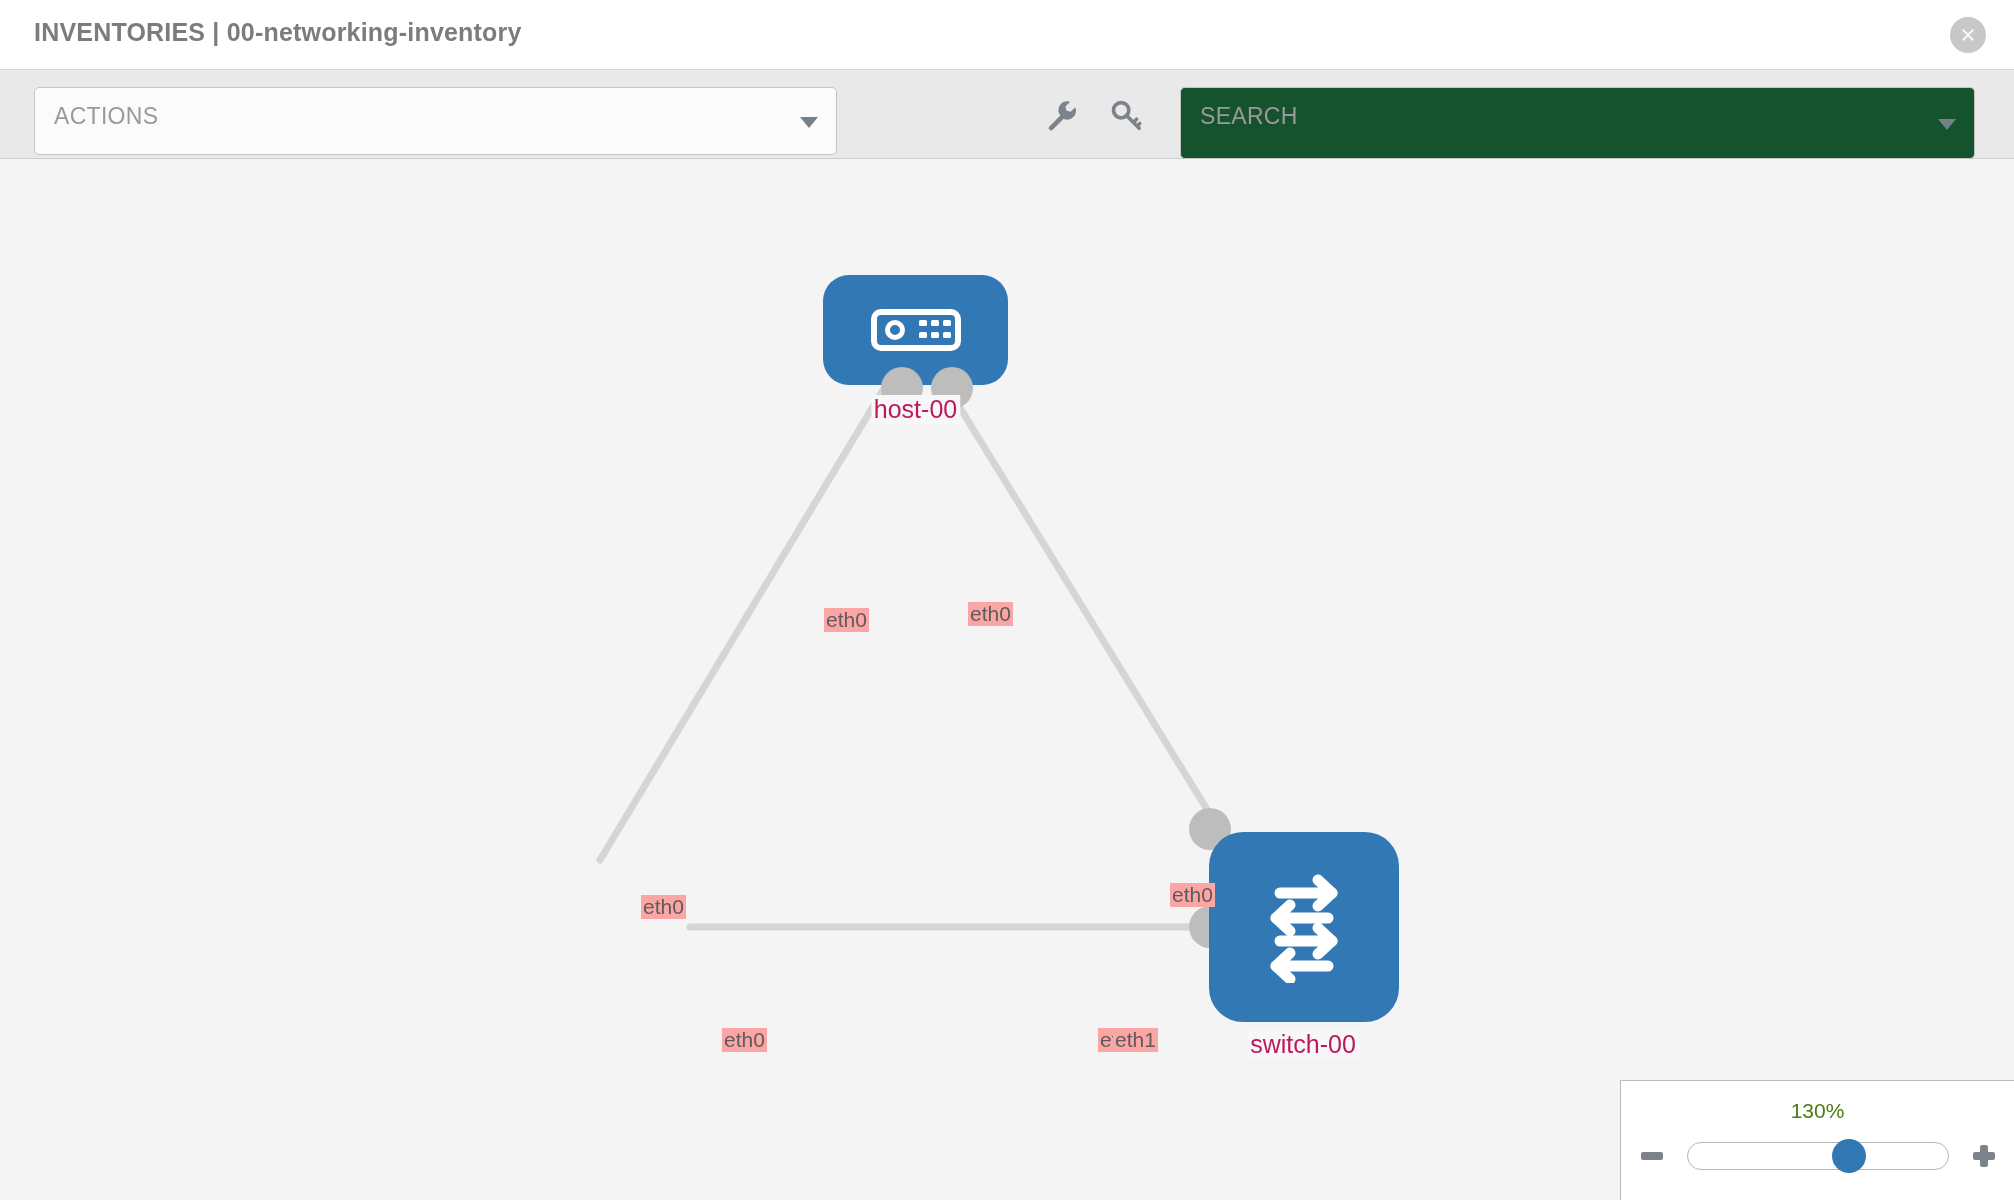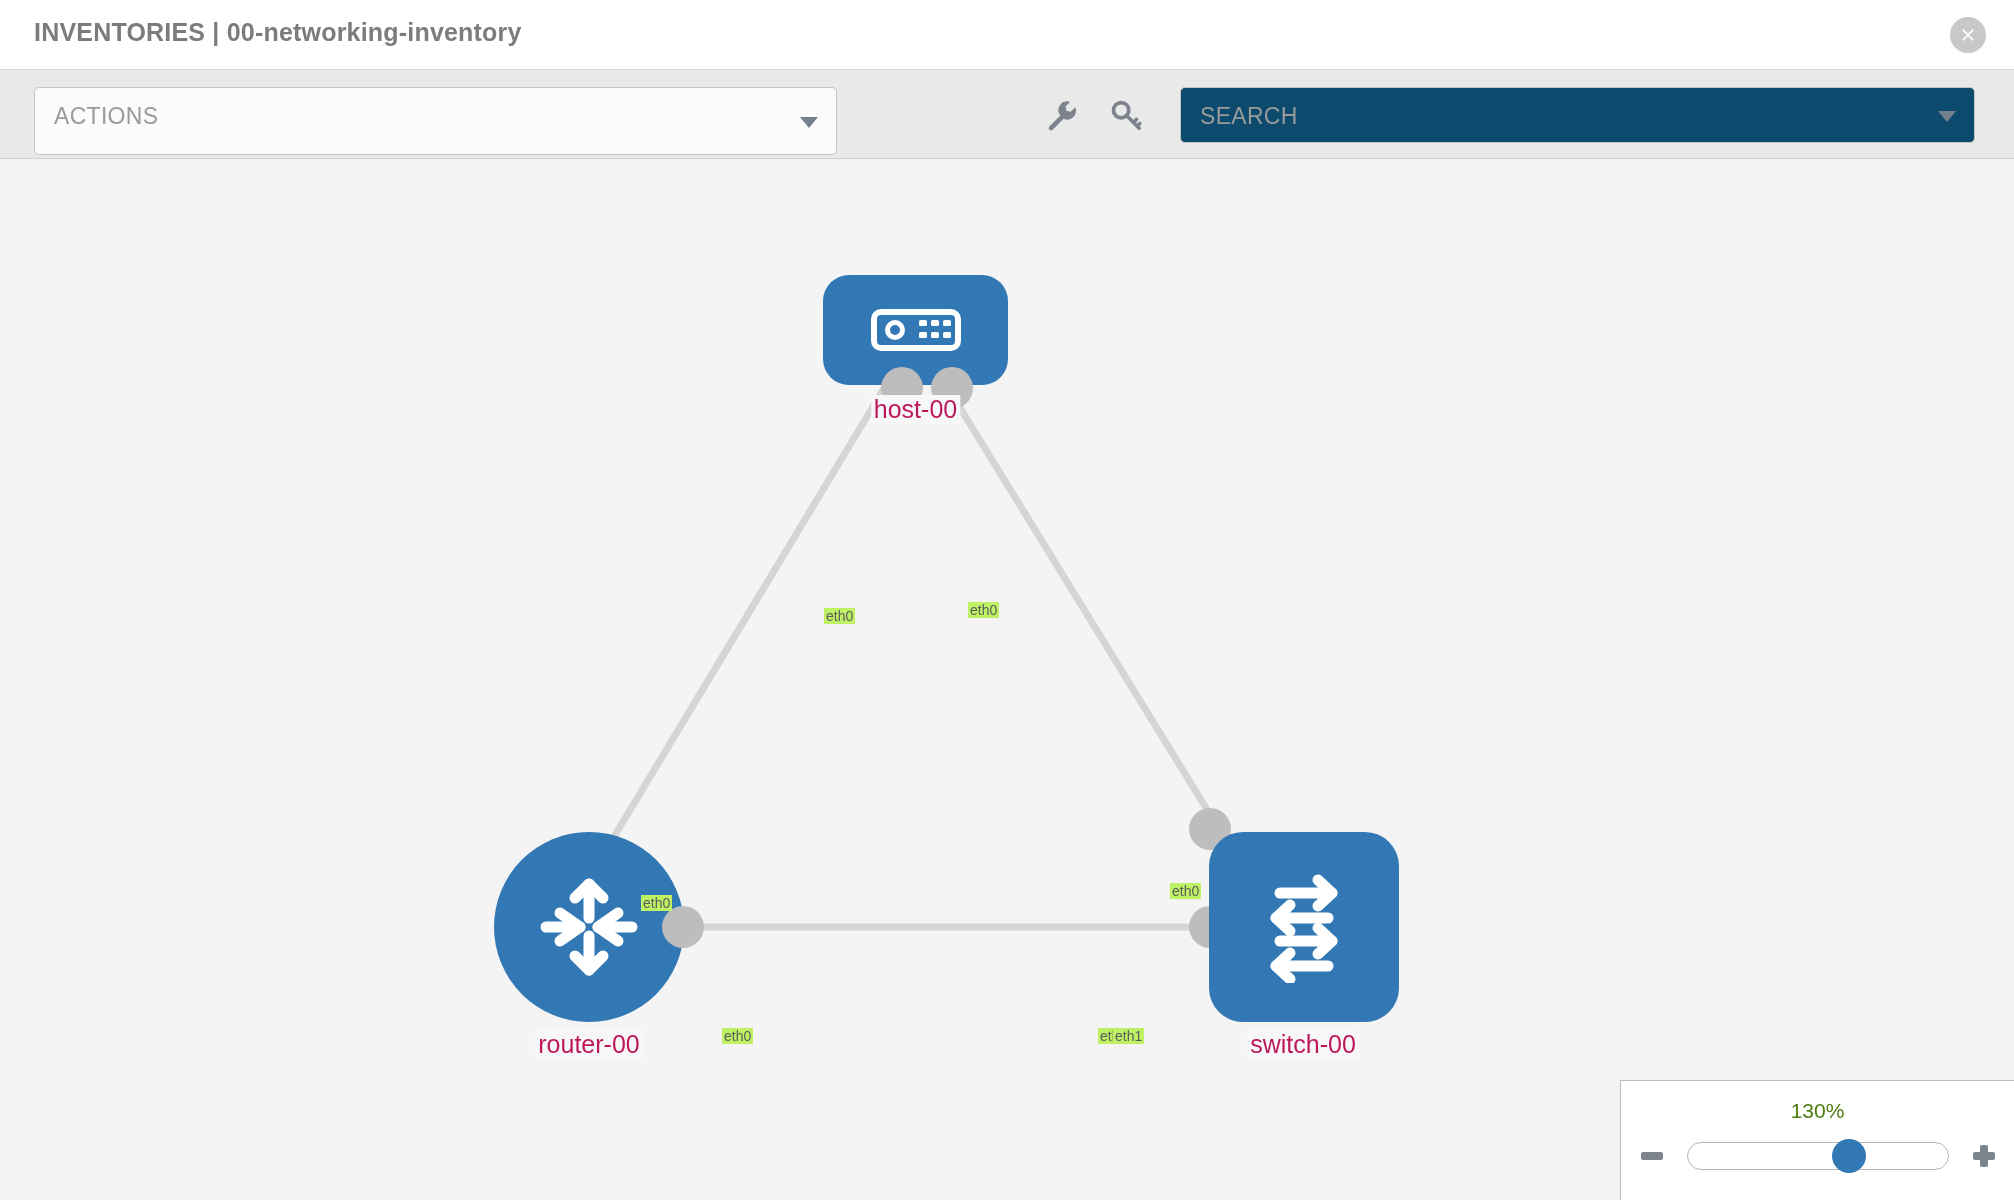--- a/index.html
+++ b/index.html
@@ -60,22 +60,22 @@
     position:absolute; top:22px;
     width:46px; height:46px;
     display:flex; align-items:center; justify-content:center;
     cursor:pointer;
   }
   .tool-icon.wrench { left:1038px; }
   .tool-icon.key { left:1104px; }
 
   .search-box {
     position:absolute; left:1180px; top:17px;
-    width:795px; height:56px;
-    background:#0c4a6e;
+    width:795px; height:72px;
+    background:#14532d;
     border:1px solid #c4c4c4;
     border-radius:5px;
     cursor:text;
   }
   .search-box .label {
     position:absolute; left:19px; top:15px;
     font-size:23px; color:#9a9a9a; letter-spacing:0.3px;
   }
 
   
@@ -109,23 +109,23 @@
   }
   .port-dot {
     position:absolute;
     width:42px; height:42px;
     border-radius:50%;
     background:#bdbdbd;
     cursor:pointer;
   }
   .link-label {
     position:absolute;
-    font-size:14px;
+    font-size:21px;
     color:#5c5c5c;
-    background:#bef264;
+    background:#fca5a5;
     padding:0 2px;
     white-space:nowrap;
   }
 
   
   .zoom-panel {
     position:absolute; left:1620px; top:1080px;
     width:394px; height:120px;
     background:#ffffff;
     border-top:1px solid #bdbdbd;
@@ -228,38 +228,20 @@
       </svg>
     </div>
     <div class="port-dot" style="left:58px; top:92px;"></div>
     <div class="port-dot" style="left:108px; top:92px;"></div>
     <div class="node-label" style="top:120px;">host-00</div>
   </div>
 
   <div class="link-label" style="left:824px; top:448px;">eth0</div>
   <div class="link-label" style="left:968px; top:442px;">eth0</div>
 
-  <div class="node" style="left:494px; top:672px; width:190px; height:190px;">
-    <div class="node-shape" style="width:190px; height:190px; border-radius:50%;">
-      <svg width="110" height="110" viewBox="0 0 110 110">
-        <g stroke="#ffffff" stroke-width="11" stroke-linecap="round" stroke-linejoin="round" fill="none">
-          <line x1="55" y1="12" x2="55" y2="46"></line>
-          <polyline points="41,26 55,12 69,26"></polyline>
-          <line x1="55" y1="98" x2="55" y2="64"></line>
-          <polyline points="41,84 55,98 69,84"></polyline>
-          <line x1="12" y1="55" x2="46" y2="55"></line>
-          <polyline points="26,41 46,55 26,69"></polyline>
-          <line x1="98" y1="55" x2="64" y2="55"></line>
-          <polyline points="84,41 64,55 84,69"></polyline>
-        </g>
-      </svg>
-    </div>
-    <div class="port-dot" style="left:168px; top:74px;"></div>
-    <div class="node-label" style="top:198px;">router-00</div>
-  </div>
 
   <div class="link-label" style="left:641px; top:735px;">eth0</div>
   <div class="link-label" style="left:722px; top:868px;">eth0</div>
 
   <div class="node" style="left:1209px; top:672px; width:188px; height:190px;">
     <div class="port-dot" style="left:-20px; top:-24px;"></div>
     <div class="port-dot" style="left:-20px; top:74px;"></div>
     <div class="node-shape" style="width:190px; height:190px; border-radius:34px;">
       <svg width="112" height="112" viewBox="0 0 112 112">
         <g stroke="#ffffff" stroke-width="11" stroke-linecap="round" stroke-linejoin="round" fill="none">

